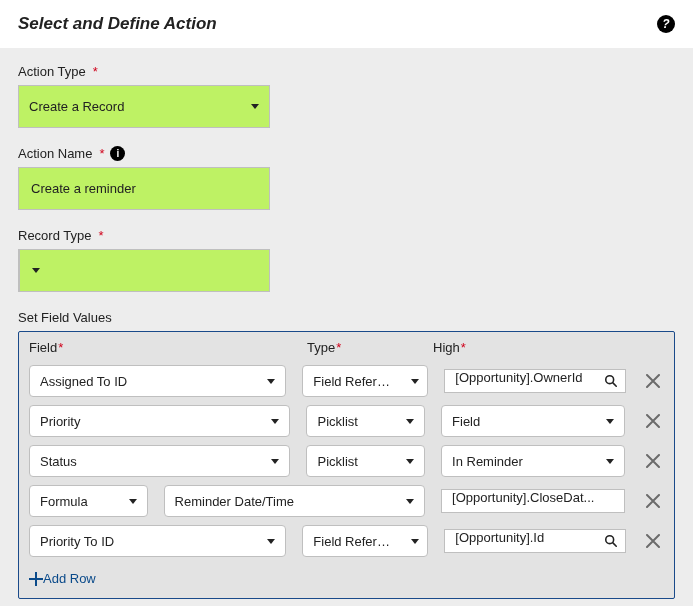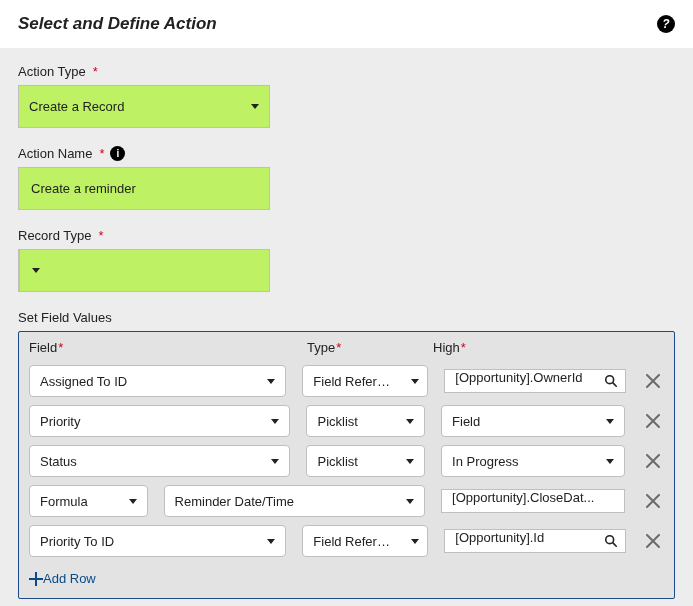--- a/index.html
+++ b/index.html
@@ -306,21 +306,21 @@
               <span class="caret"></span>
             </span>
           </div>
           <div class="cell-select col-type">
             <span class="txt">Picklist</span>
             <span class="drop">
               <span class="caret"></span>
             </span>
           </div>
           <div class="col-value cell-select">
-            <span class="txt">In Progress</span>
+            <span class="txt">In Reminder</span>
             <span class="drop">
               <span class="caret"></span>
             </span>
           </div>
           <div class="del-btn col-del">
             <svg viewBox="0 0 14 14">
               <path d="M1 1 L13 13 M13 1 L1 13" stroke="#6b6b6b" stroke-width="2" stroke-linecap="round"></path>
             </svg>
           </div>
         </div>

